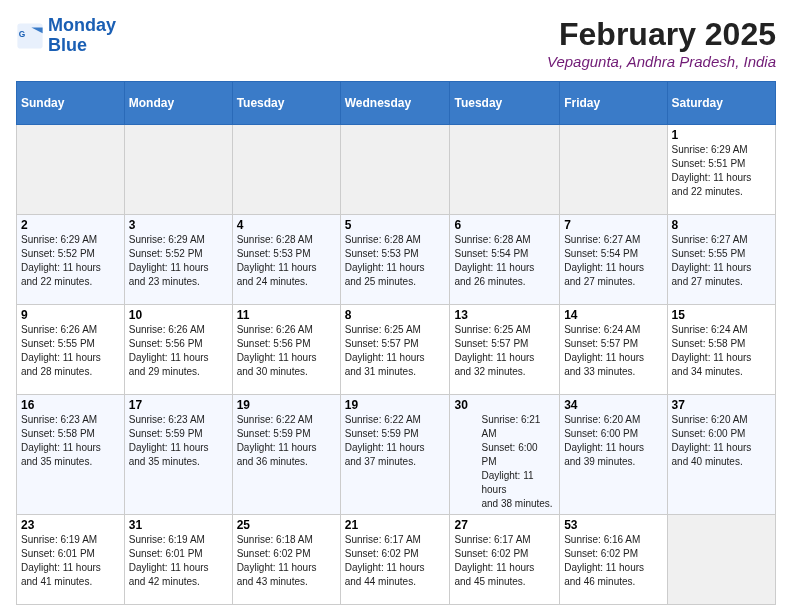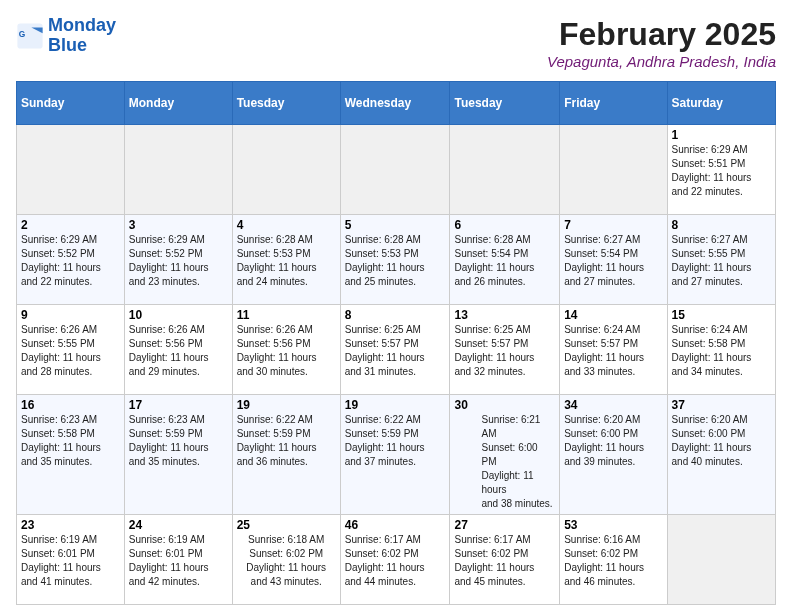--- a/index.html
+++ b/index.html
@@ -292,35 +292,35 @@
       </tr>
       <tr>
         <td>
           <span class="day-num">23</span>
           <div class="day-info" style="white-space: pre-line;">Sunrise: 6:19 AM
 Sunset: 6:01 PM
 Daylight: 11 hours
 and 41 minutes.</div>
         </td>
         <td>
-          <span class="day-num">24</span>
+          <span class="day-num">31</span>
           <div class="day-info" style="white-space: pre-line;">Sunrise: 6:19 AM
 Sunset: 6:01 PM
 Daylight: 11 hours
 and 42 minutes.</div>
         </td>
         <td>
           <span class="day-num">25</span>
-          <div class="day-info" style="white-space: pre-line; text-align: center;">Sunrise: 6:18 AM
+          <div class="day-info" style="white-space: pre-line;">Sunrise: 6:18 AM
 Sunset: 6:02 PM
 Daylight: 11 hours
 and 43 minutes.</div>
         </td>
         <td>
-          <span class="day-num">46</span>
+          <span class="day-num">21</span>
           <div class="day-info" style="white-space: pre-line;">Sunrise: 6:17 AM
 Sunset: 6:02 PM
 Daylight: 11 hours
 and 44 minutes.</div>
         </td>
         <td>
           <span class="day-num">27</span>
           <div class="day-info" style="white-space: pre-line;">Sunrise: 6:17 AM
 Sunset: 6:02 PM
 Daylight: 11 hours

